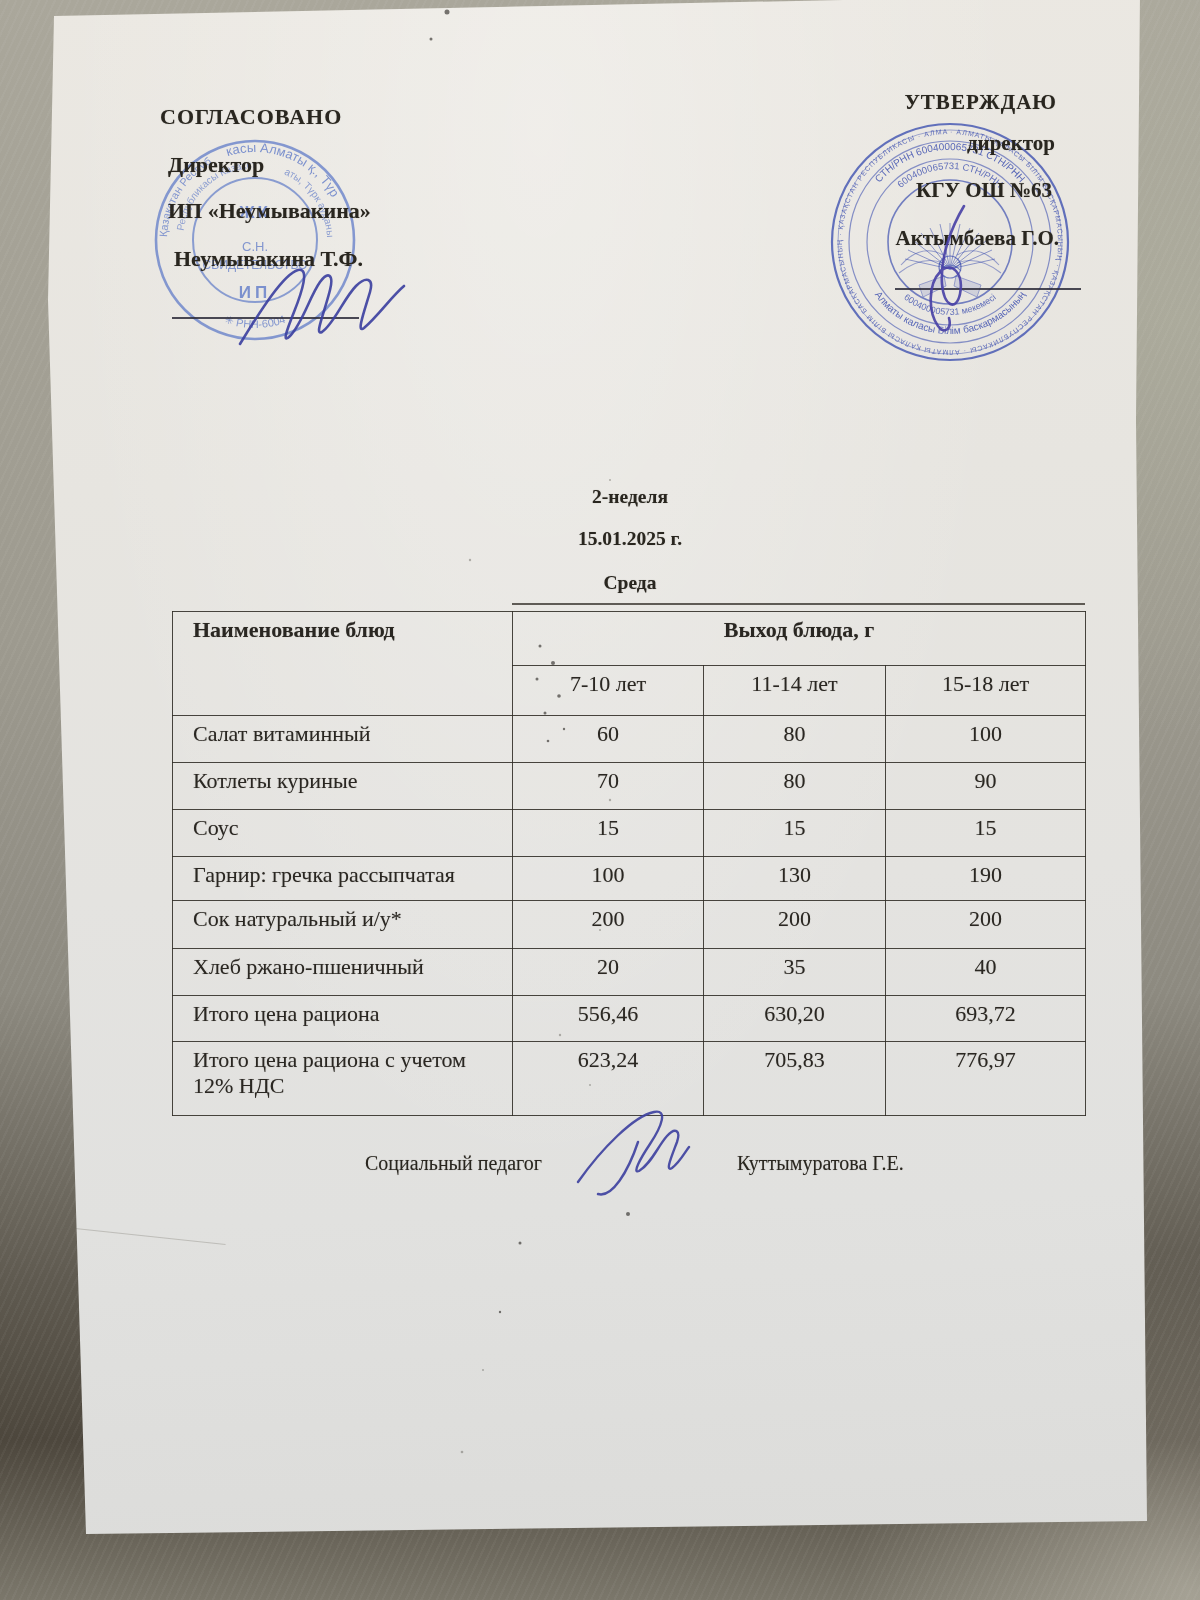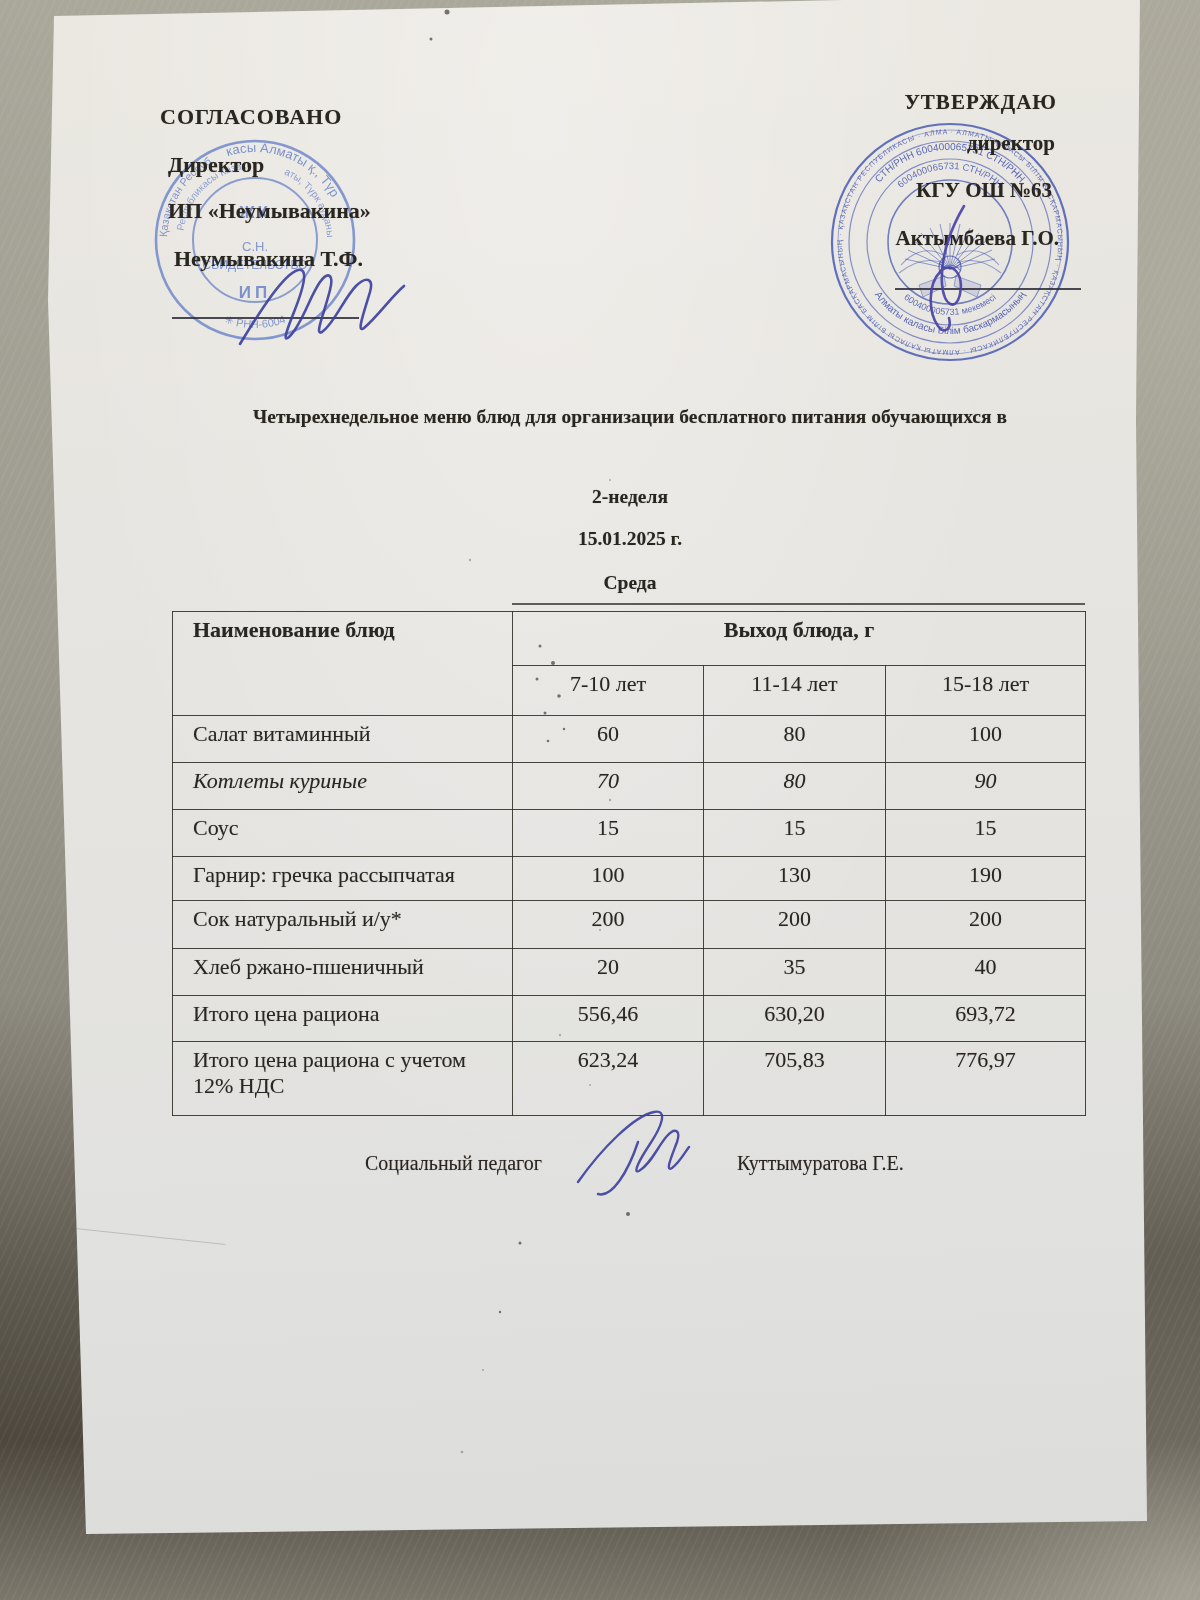--- a/index.html
+++ b/index.html
@@ -133,21 +133,20 @@
 <div class="t lblock" style="left:168px;top:246px;margin-left:6px;">Неумывакина Т.Ф.</div>
 <div class="sigline" style="left:172px;top:317px;width:187px;"></div>
 
 <div class="t rblock" style="right:143px;top:90px;letter-spacing:1px;margin-left:12px;">УТВЕРЖДАЮ</div>
 <div class="t rblock" style="right:145px;top:131px;">директор</div>
 <div class="t rblock" style="right:148px;top:178px;">КГУ ОШ №63</div>
 <div class="t rblock" style="right:141px;top:226px;">Актымбаева Г.О.</div>
 <div class="sigline" style="left:895px;top:288px;width:186px;"></div>
 
 <div class="cwrap" style="top:401px;">
-  <div class="title-line">Четырехнедельное меню блюд для организации бесплатного питания обучающихся в</div>
 </div>
 <div class="cwrap midline" style="top:486px;">2-неделя</div>
 <div class="cwrap midline" style="top:528px;">15.01.2025 г.</div>
 <div class="cwrap midline" style="top:572px;">Среда</div>
 
 <div class="extra-line"></div>
 <table class="menu">
   <colgroup>
       <col style="width:340px">
       <col style="width:191px">
@@ -163,21 +162,21 @@
     <td class="c">7-10 лет</td>
     <td class="c">11-14 лет</td>
     <td class="c">15-18 лет</td>
   </tr>
   <tr style="height:47px;">
     <td>Салат витаминный</td>
     <td class="c">60</td>
     <td class="c">80</td>
     <td class="c">100</td>
   </tr>
-  <tr style="height:47px;font-style:italic;">
+  <tr style="height:47px;">
     <td>Котлеты куриные</td>
     <td class="c">70</td>
     <td class="c">80</td>
     <td class="c">90</td>
   </tr>
   <tr style="height:47px;">
     <td>Соус</td>
     <td class="c">15</td>
     <td class="c">15</td>
     <td class="c">15</td>

